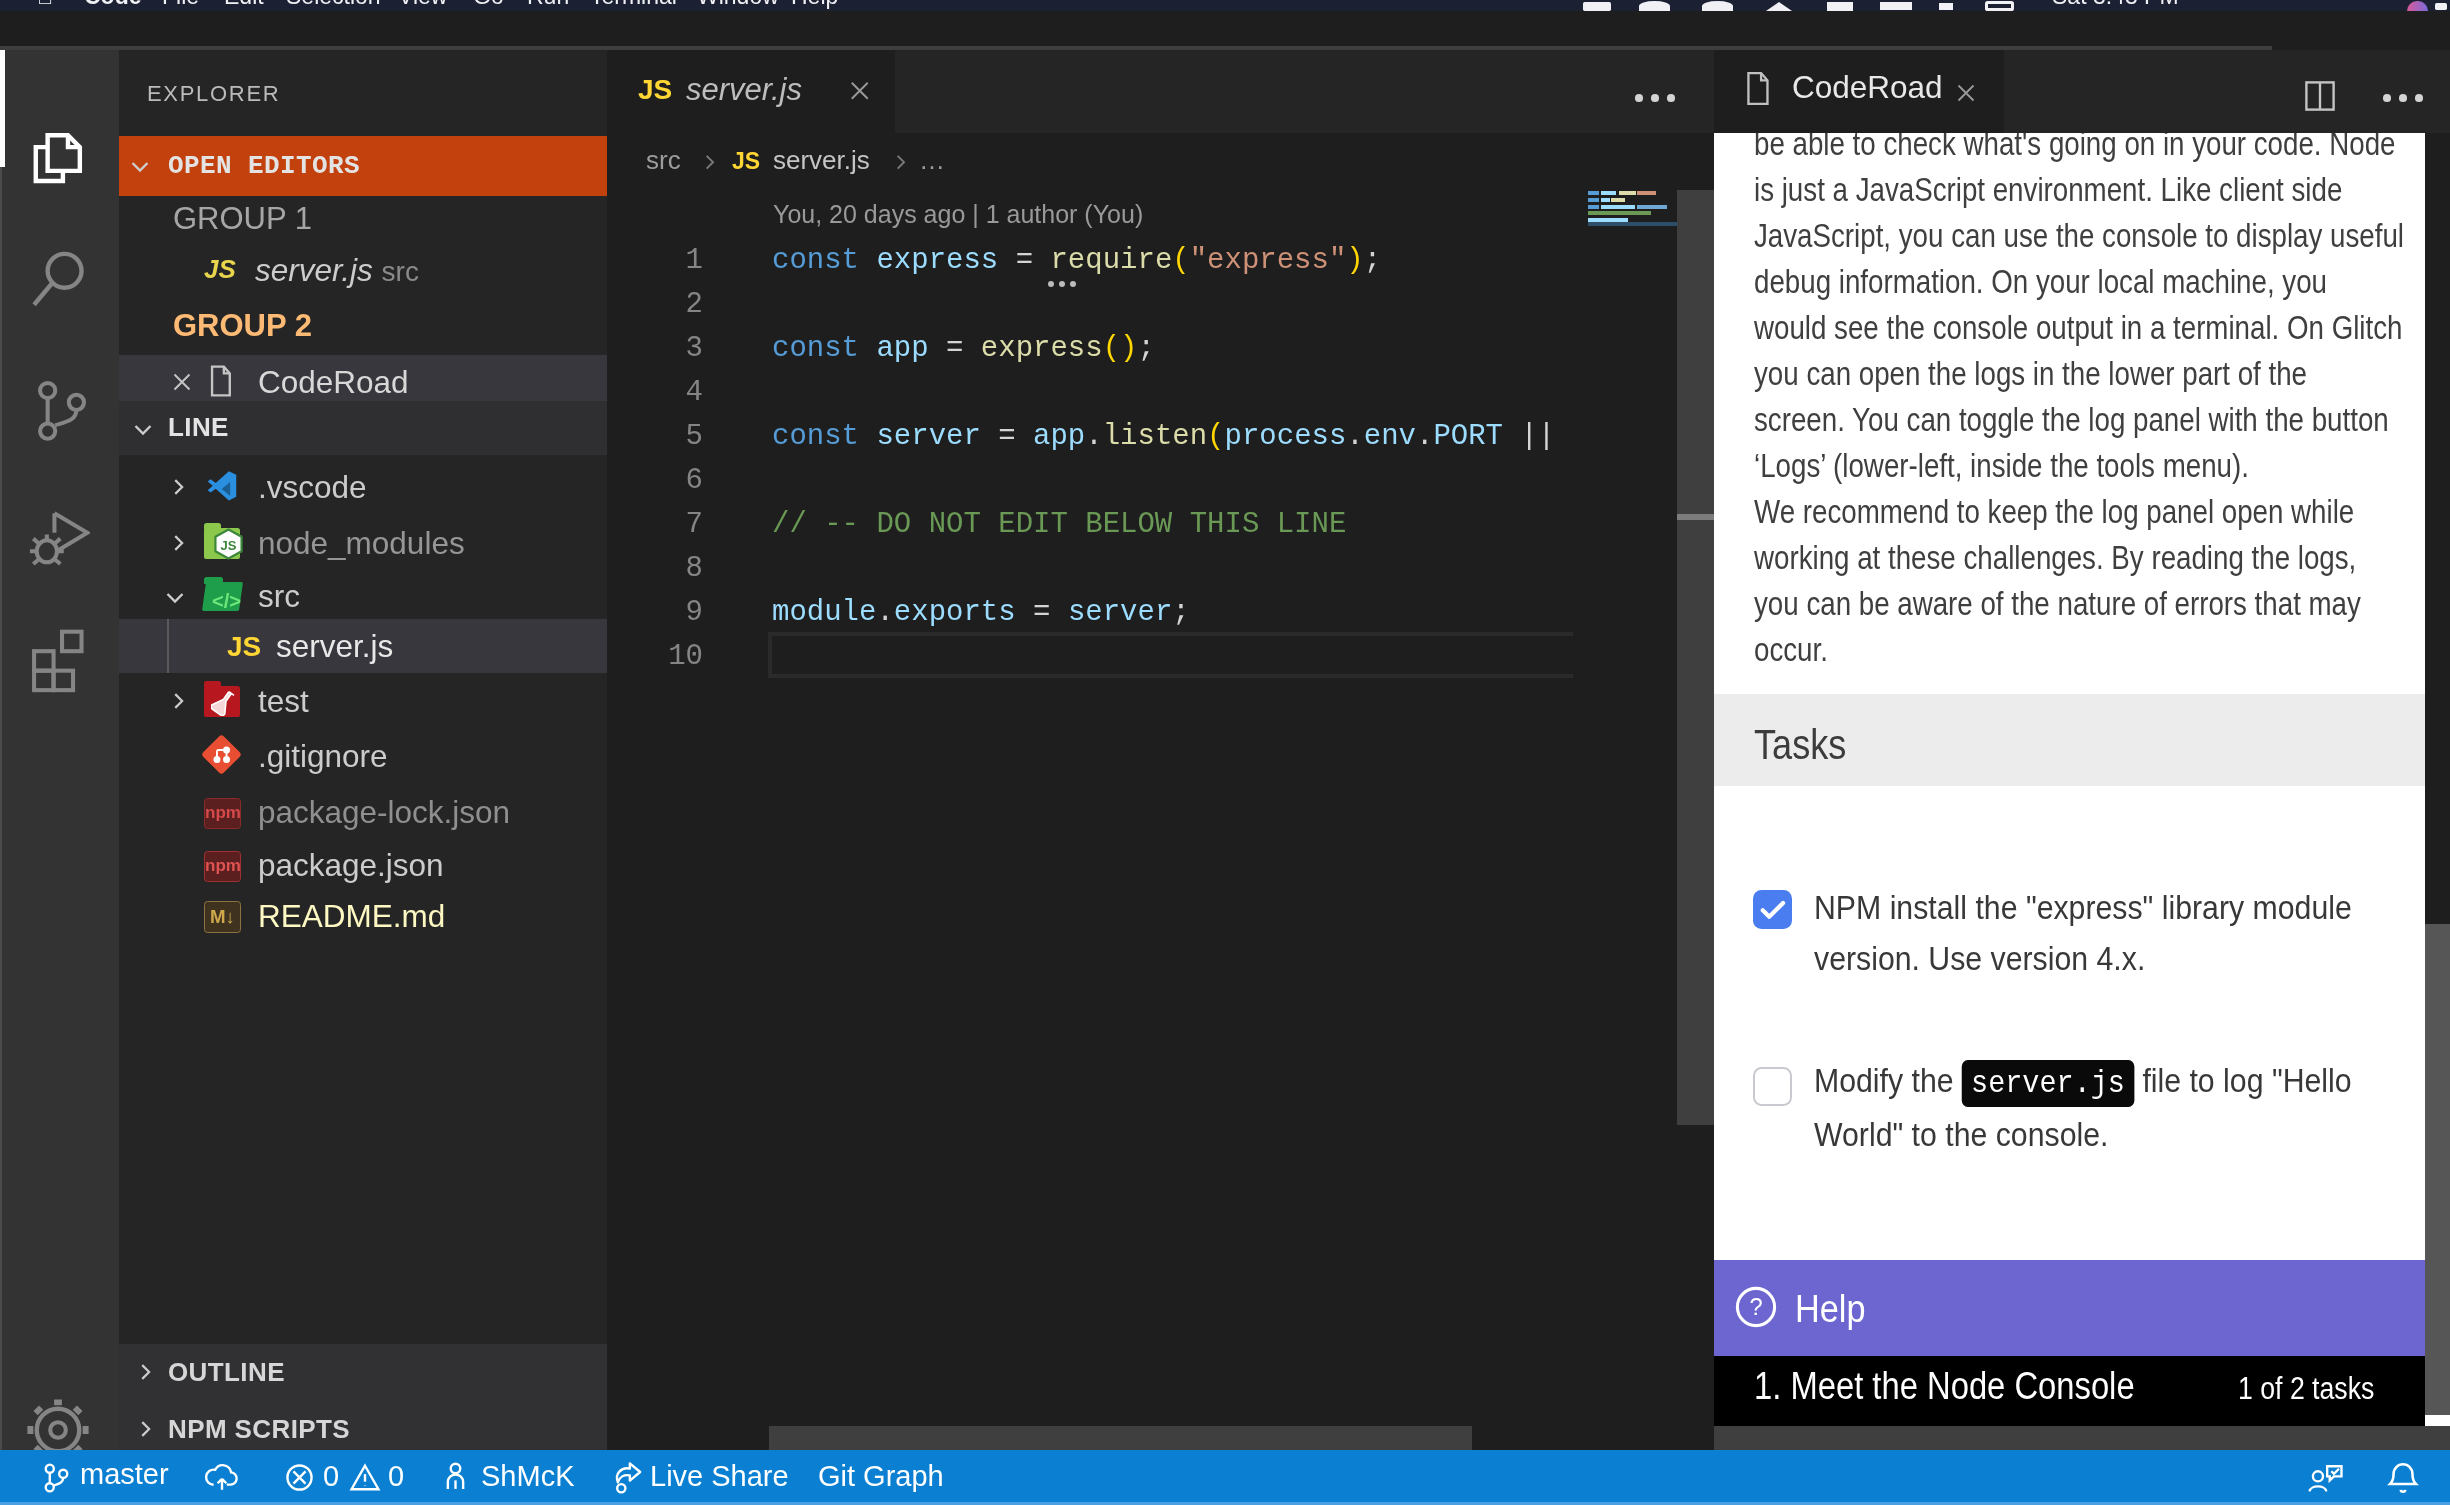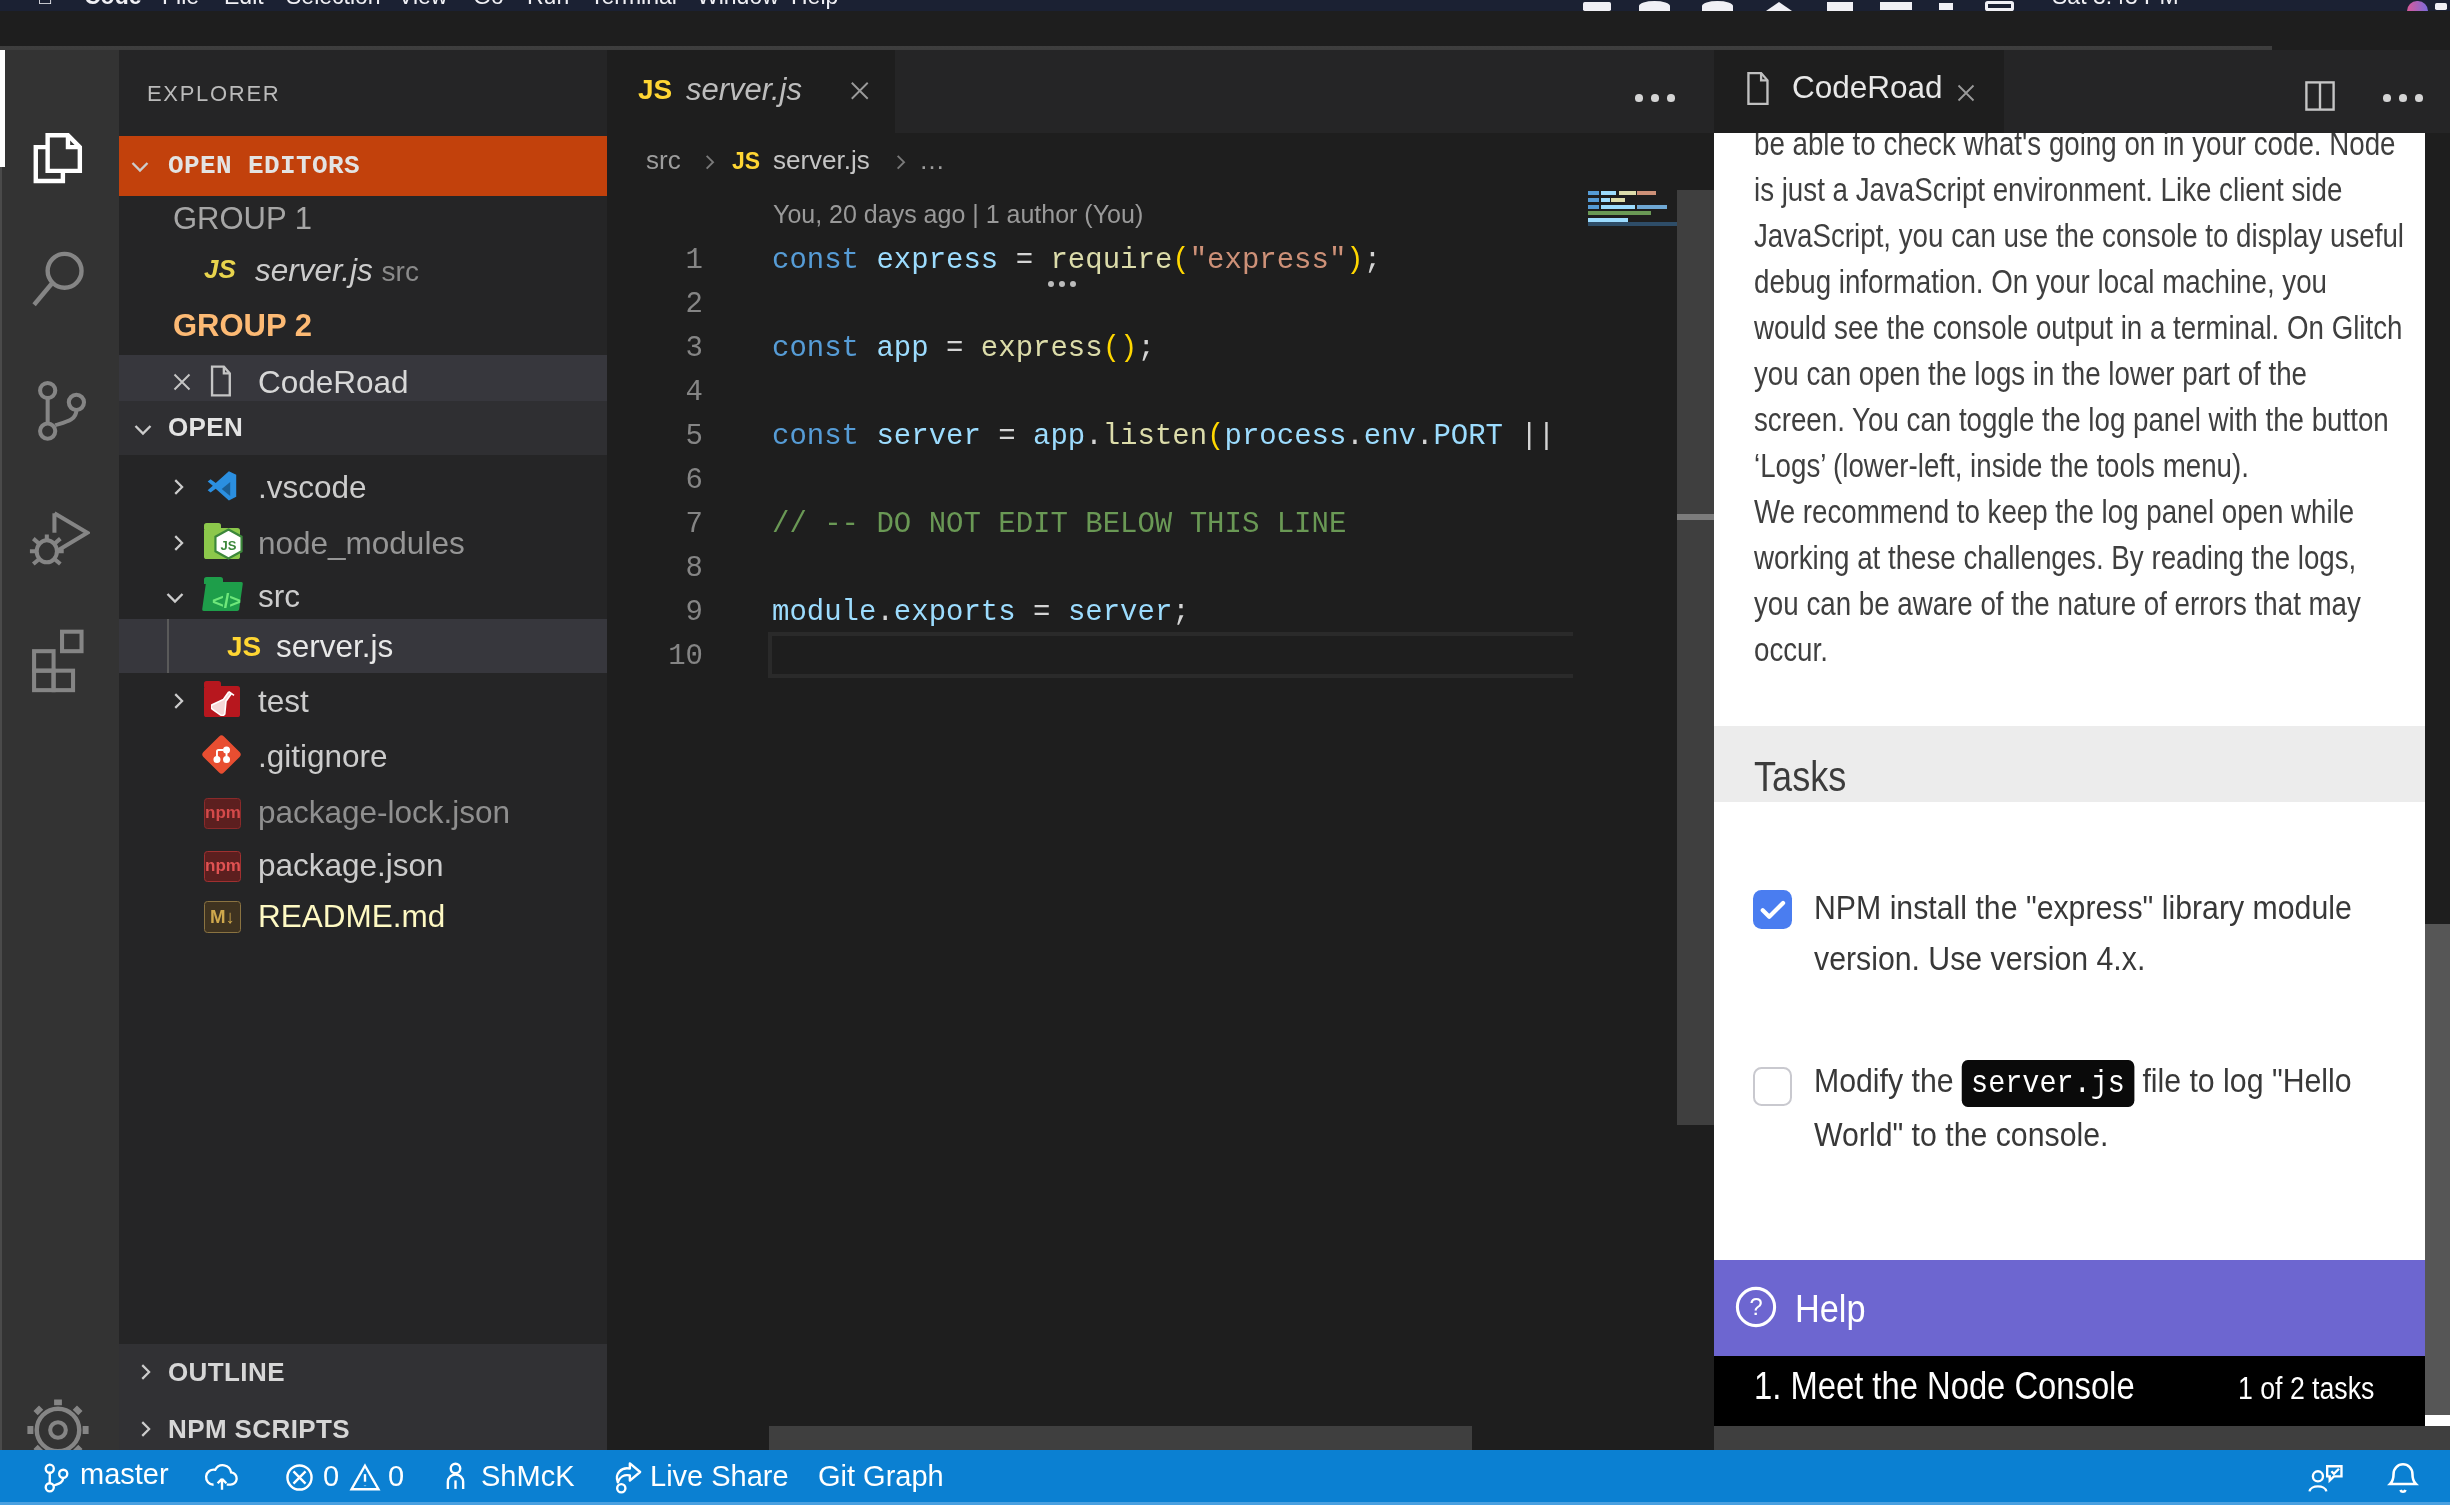--- a/index.html
+++ b/index.html
@@ -127,21 +127,21 @@
         <path d="M3 1.5 h7 l3.5 4 v13 h-10.5 z" fill="none" stroke="#c5c5c5" stroke-width="1.4"></path>
         <path d="M10 1.5 v4 h3.5" fill="none" stroke="#c5c5c5" stroke-width="1.4"></path>
       </svg>
     <div class="abs" style="left:139px;top:9.4px;color:#d8d8d8;font-size:31.5px;">CodeRoad</div>
   </div>
 
   <div class="abs" style="left:0;top:351px;width:488px;height:54px;background:#2f2f32;">
     <svg class="abs" style="left:12px;top:16px;" width="24" height="24" viewBox="0 0 16 16">
         <path d="M3 6 l5 5 5-5" fill="none" stroke="#cccccc" stroke-width="1.6"></path>
       </svg>
-    <div class="abs" style="left:49px;top:11px;color:#e3e3e3;font-size:26px;font-weight:bold;letter-spacing:0.4px;">OPEN</div>
+    <div class="abs" style="left:49px;top:11px;color:#e3e3e3;font-size:26px;font-weight:bold;letter-spacing:0.4px;">LINE</div>
   </div>
 
   <svg class="abs" style="left:48px;top:426px;" width="22" height="22" viewBox="0 0 16 16">
       <path d="M6 3 l5 5 -5 5" fill="none" stroke="#cccccc" stroke-width="1.6"></path>
     </svg>
   <svg class="abs" style="left:85px;top:419px;" width="37" height="37" viewBox="0 0 24 24">
     <path d="M17 3 L8 11 4.5 8.5 2.5 10 6 13 2.5 16 4.5 17.5 8 15 17 23 22 20.5 V5.5 Z" fill="#2b8fe0" transform="scale(0.95) translate(0,-1.5)"></path>
     <path d="M17 8.5 L11.5 13 17 17.5 Z" fill="#1b5e94"></path>
   </svg>
   <div class="abs" style="left:139px;top:419px;color:#cccccc;font-size:31.5px;">.vscode</div>
@@ -329,21 +329,21 @@
   <div class="abs" style="left:701px;top:44px;width:7.7px;height:7.7px;border-radius:50%;background:#d4d4d4;"></div>
 
   <div class="abs" style="left:0;top:83px;width:736px;height:1317px;background:#ffffff;overflow:hidden;">
 
     <div class="abs" style="left:711px;top:0;width:25px;height:1317px;background:#1e1e1e;"></div>
     <div class="abs" style="left:711px;top:791px;width:25px;height:491px;background:#565656;"></div>
     <div class="abs" style="left:711px;top:1282px;width:25px;height:11px;background:#ffffff;"></div>
 
     <div class="abs" style="left:40px;top:-12.8px;color:#3f3f3f;font-size:34px;line-height:46px;white-space:nowrap;transform:scaleX(0.815);transform-origin:0 0;">be able to check what's going on in your code. Node<br>is just a JavaScript environment. Like client side<br>JavaScript, you can use the console to display useful<br>debug information. On your local machine, you<br>would see the console output in a terminal. On Glitch<br>you can open the logs in the lower part of the<br>screen. You can toggle the log panel with the button<br>‘Logs’ (lower-left, inside the tools menu).<br>We recommend to keep the log panel open while<br>working at these challenges. By reading the logs,<br>you can be aware of the nature of errors that may<br>occur.</div>
 
-    <div class="abs" style="left:0;top:593px;width:711px;height:76px;background:#ececec;">
+    <div class="abs" style="left:0;top:561px;width:711px;height:92px;background:#ececec;">
       <div class="abs" style="left:40px;top:29px;color:#3c3c3c;font-size:43px;line-height:43px;white-space:nowrap;transform:scaleX(0.84);transform-origin:0 0;">Tasks</div>
     </div>
 
     <div class="abs" style="left:39px;top:757px;width:39px;height:39px;background:#4a7df0;border-radius:8.5px;">
       <svg width="39" height="39" viewBox="0 0 24 24">
           <path d="M6 12.5 l4 4 L18.5 8" fill="none" stroke="#ffffff" stroke-width="2.6" stroke-linecap="round" stroke-linejoin="round"></path>
         </svg>
     </div>
     <div class="abs" style="left:100px;top:749px;color:#383838;font-size:34px;line-height:51px;white-space:nowrap;transform:scaleX(0.89);transform-origin:0 0;">NPM install the "express" library module<br>version. Use version 4.x.</div>
 

